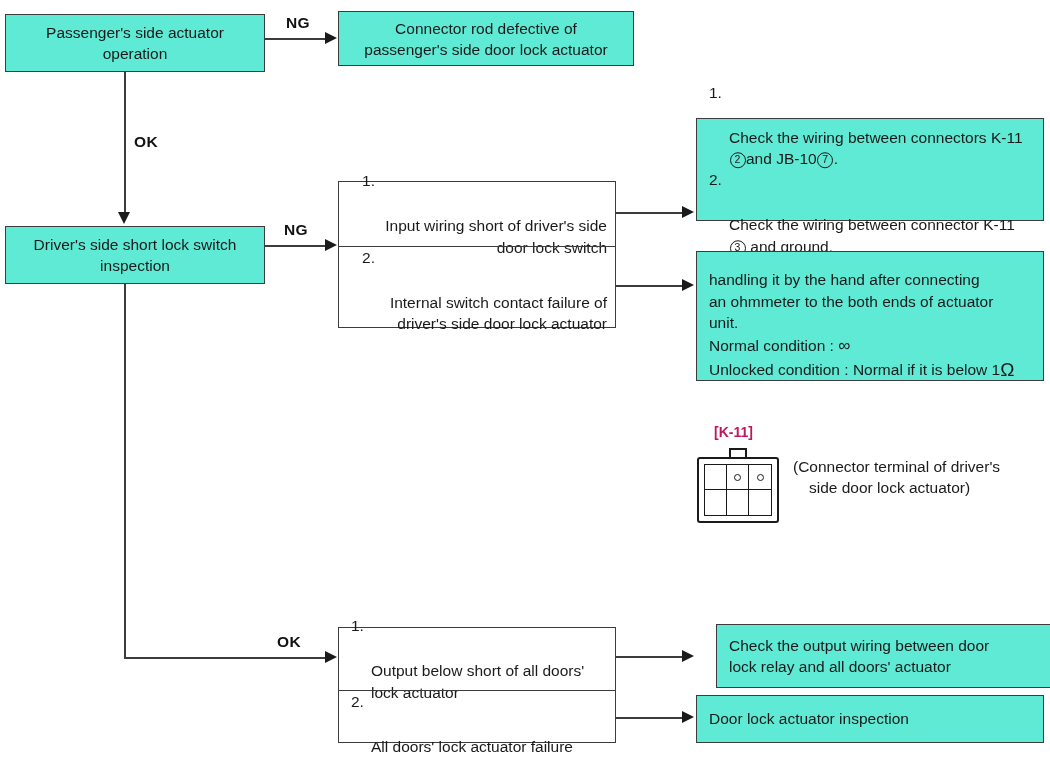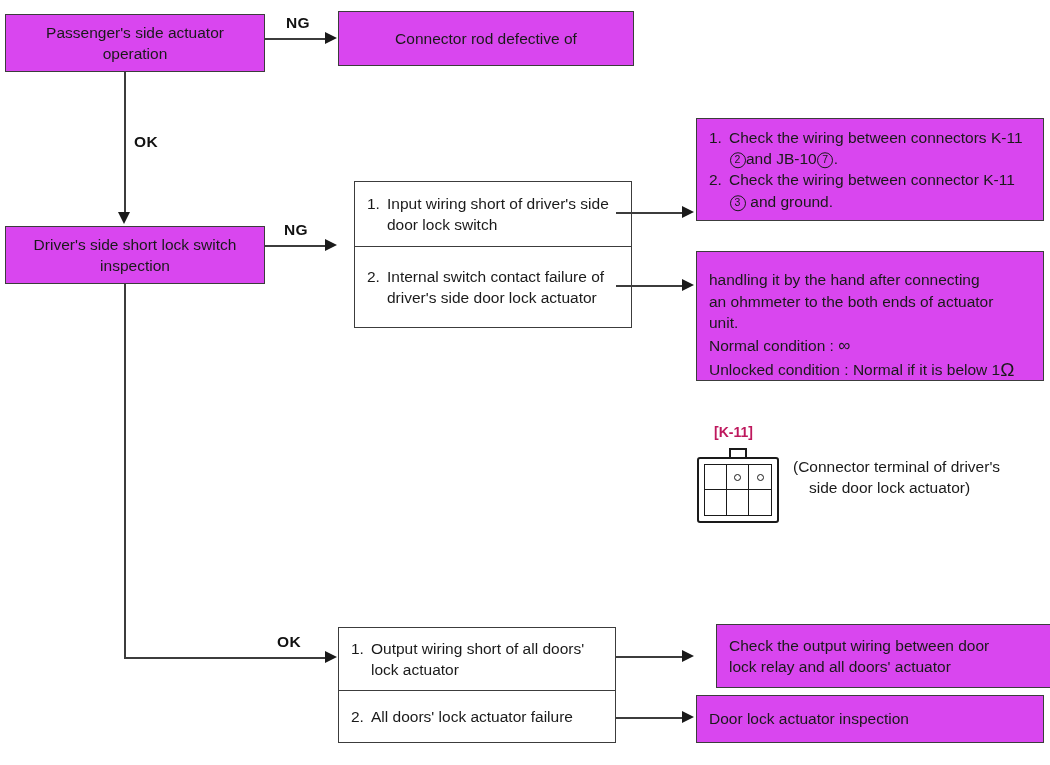--- a/index.html
+++ b/index.html
@@ -15,21 +15,21 @@
     background: #ffffff;
     font-family: "Liberation Sans", sans-serif;
     overflow: hidden;
   }
 
   
   .box {
     position: absolute;
     box-sizing: border-box;
     border: 1.5px solid #3c3c3c;
-    background: #d946ef;
+    background: #5eead4;
     color: #1a1a1a;
     font-size: 15.5px;
     line-height: 1.38;
   }
   .box .pad {
     position: absolute;
     left: 0; right: 0; top: 50%;
     transform: translateY(-50%);
     padding: 0 10px;
     box-sizing: border-box;
@@ -64,20 +64,21 @@
   
   .num {
     display: inline-block;
     width: 20px;
     vertical-align: top;
   }
   .numbody {
     display: inline-block;
     width: calc(100% - 24px);
     vertical-align: top;
+    margin-top: 45px;
   }
 
   
   .hline, .vline {
     position: absolute;
     background: #3c3c3c;
   }
   .hline { height: 1.6px; }
   .vline { width: 1.6px; }
 
@@ -214,39 +215,40 @@
     </div>
   </div>
 
   <div class="hline" style="left:265px; top:38px; width:62px;"></div>
   <div class="arrow-r" style="left:325px; top:32px;"></div>
   <div class="edgelabel" style="left:286px; top:14px;">NG</div>
 
   <div class="box center" style="left:338px; top:11px; width:296px; height:55px;">
     <div class="pad">
       <span>Connector rod defective of</span><br>
+      <span>passenger's side door lock actuator</span>
     </div>
   </div>
 
   <div class="vline" style="left:124px; top:72px; height:142px;"></div>
   <div class="arrow-d" style="left:118px; top:212px;"></div>
   <div class="edgelabel" style="left:134px; top:133px;">OK</div>
 
   <div class="box center" style="left:5px; top:226px; width:260px; height:58px;">
     <div class="pad">
       <span>Driver's side short lock switch</span><br>
       <span>inspection</span>
     </div>
   </div>
 
   <div class="hline" style="left:265px; top:245px; width:62px;"></div>
   <div class="arrow-r" style="left:325px; top:239px;"></div>
   <div class="edgelabel" style="left:284px; top:221px;">NG</div>
 
-  <div class="splitbox" style="left:354px; top:181px; width:278px; height:147px;">
+  <div class="splitbox" style="left:338px; top:181px; width:278px; height:147px;text-align:right;">
     <div class="splitcell" style="height:64px;">
       <div class="inner">
         <span class="num">1.</span><span class="numbody">Input wiring short of driver's side door lock switch</span>
       </div>
     </div>
     <div class="splitcell" style="flex:1;">
       <div class="inner">
         <span class="num">2.</span><span class="numbody">Internal switch contact failure of driver's side door lock actuator</span>
       </div>
     </div>
@@ -306,21 +308,21 @@
   </div>
 
   <div class="vline" style="left:124px; top:284px; height:374px;"></div>
   <div class="hline" style="left:124px; top:657px; width:203px;"></div>
   <div class="arrow-r" style="left:325px; top:651px;"></div>
   <div class="edgelabel" style="left:277px; top:633px;">OK</div>
 
   <div class="splitbox" style="left:338px; top:627px; width:278px; height:116px;">
     <div class="splitcell" style="height:62px;">
       <div class="inner">
-        <span class="num">1.</span><span class="numbody">Output wiring short of all doors' lock actuator</span>
+        <span class="num">1.</span><span class="numbody">Output below short of all doors' lock actuator</span>
       </div>
     </div>
     <div class="splitcell" style="flex:1;">
       <div class="inner">
         <span class="num">2.</span><span class="numbody">All doors' lock actuator failure</span>
       </div>
     </div>
   </div>
 
   <div class="hline" style="left:616px; top:656px; width:68px;"></div>

